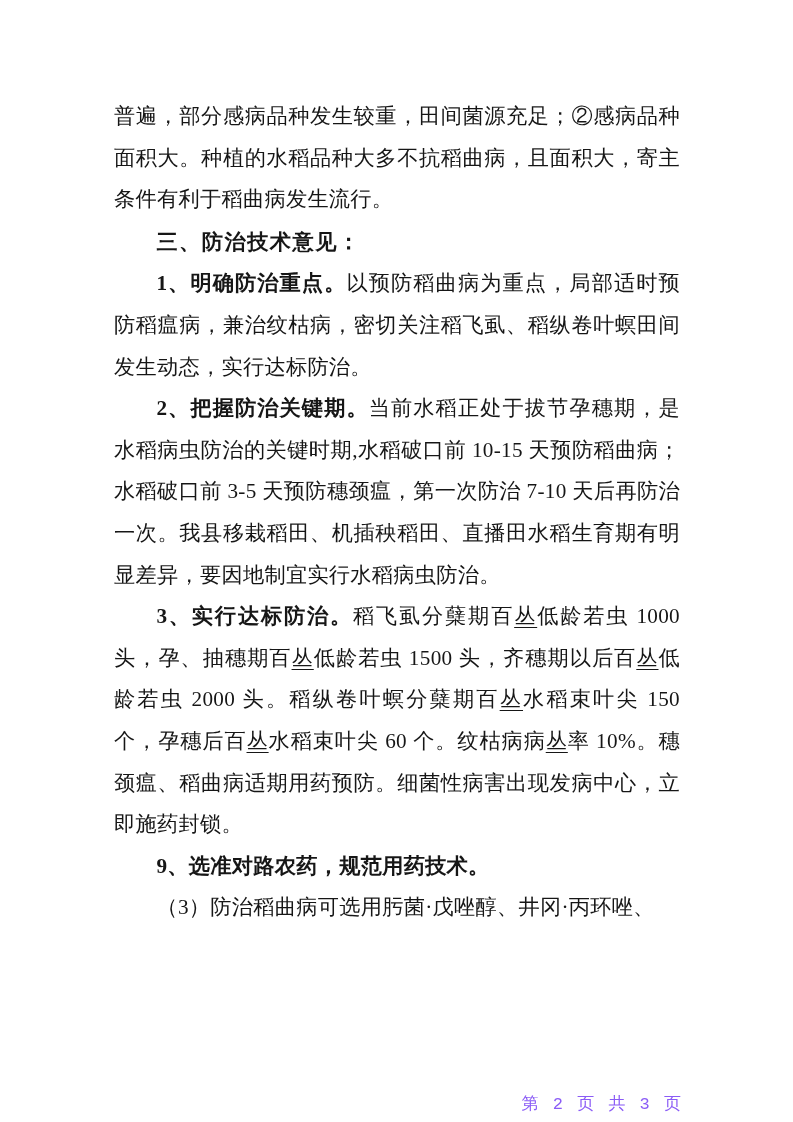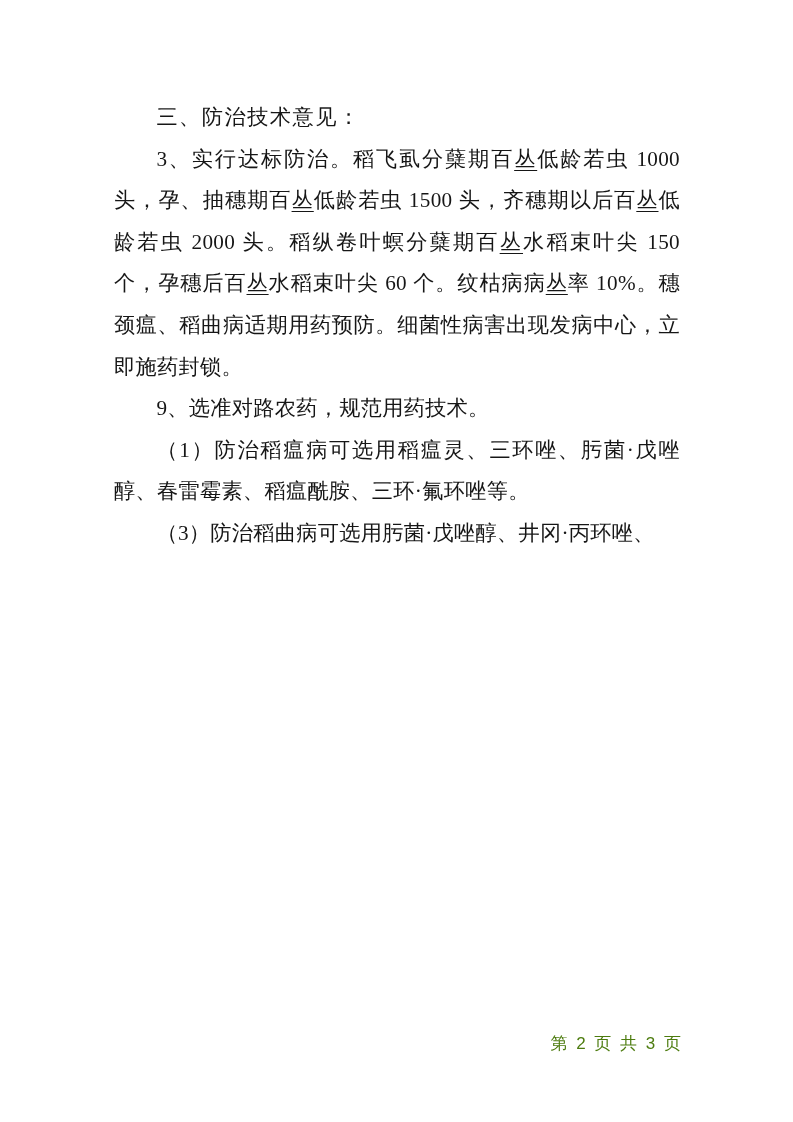--- a/index.html
+++ b/index.html
@@ -33,49 +33,51 @@
     text-align: justify;
     text-justify: inter-ideograph;
     text-indent: 2em;
     color: #161616;
     word-break: break-all;
   }
   .para.continuation {
     text-indent: 0;
   }
   .para .bold {
-    font-weight: normal;
+    font-weight: bold;
   }
   .para.heading-hei .bold {
     font-family: "Liberation Sans", "DejaVu Sans", sans-serif;
     letter-spacing: 1.5px;
   }
   .para .underline {
     text-decoration: underline;
     text-underline-offset: 4px;
     text-decoration-thickness: 1px;
   }
   .footer {
     position: absolute;
-    top: 1032px;
+    top: 1092px;
     right: 110px;
     font-size: 17px;
     letter-spacing: 2px;
-    color: #4d7c0f;
-    font-family: Liberation Sans, sans-serif;
+    color: #8b5cf6;
+    font-family: Liberation Mono, monospace;
   }
 </style>
 </head>
 <body>
 
 <div class="page">
   <div class="doc-body">
 
+  <p class="para continuation"><span>普遍，部分感病品种发生较重，田间菌源充足；②感病品种面积大。种植的水稻品种大多不抗稻曲病，且面积大，寄主条件有利于稻曲病发生流行。</span></p>
       <p class="para heading-hei"><span class="bold">三、防治技术意见：</span></p>
+      <p class="para"><span class="bold">1、明确防治重点。</span><span>以预防稻曲病为重点，局部适时预防稻瘟病，兼治纹枯病，密切关注稻飞虱、稻纵卷叶螟田间发生动态，实行达标防治。</span></p>
+      <p class="para"><span class="bold">2、把握防治关键期。</span><span>当前水稻正处于拔节孕穗期，是水稻病虫防治的关键时期,水稻破口前 10-15 天预防稻曲病；水稻破口前 3-5 天预防穗颈瘟，第一次防治 7-10 天后再防治一次。我县移栽稻田、机插秧稻田、直播田水稻生育期有明显差异，要因地制宜实行水稻病虫防治。</span></p>
       <p class="para"><span class="bold">3、实行达标防治。</span><span>稻飞虱分蘖期百</span><span class="underline">丛</span><span>低龄若虫 1000 头，孕、抽穗期百</span><span class="underline">丛</span><span>低龄若虫 1500 头，齐穗期以后百</span><span class="underline">丛</span><span>低龄若虫 2000 头。稻纵卷叶螟分蘖期百</span><span class="underline">丛</span><span>水稻束叶尖 150 个，孕穗后百</span><span class="underline">丛</span><span>水稻束叶尖 60 个。纹枯病病</span><span class="underline">丛</span><span>率 10%。穗颈瘟、稻曲病适期用药预防。细菌性病害出现发病中心，立即施药封锁。</span></p>
       <p class="para"><span class="bold">9、选准对路农药，规范用药技术。</span></p>
-      <p class="para"><span>（1）防治稻瘟病可选用稻瘟灵、三环唑、肟菌·戊唑醇、春雷霉素、稻瘟酰胺、三环·氟环唑等。</span></p>
       <p class="para"><span>（3）防治稻曲病可选用肟菌·戊唑醇、井冈·丙环唑、</span></p>
     </div>
   <div class="footer">
     <span>第 2 页 共 3 页</span>
   </div>
 </div>
 
 </body></html>

